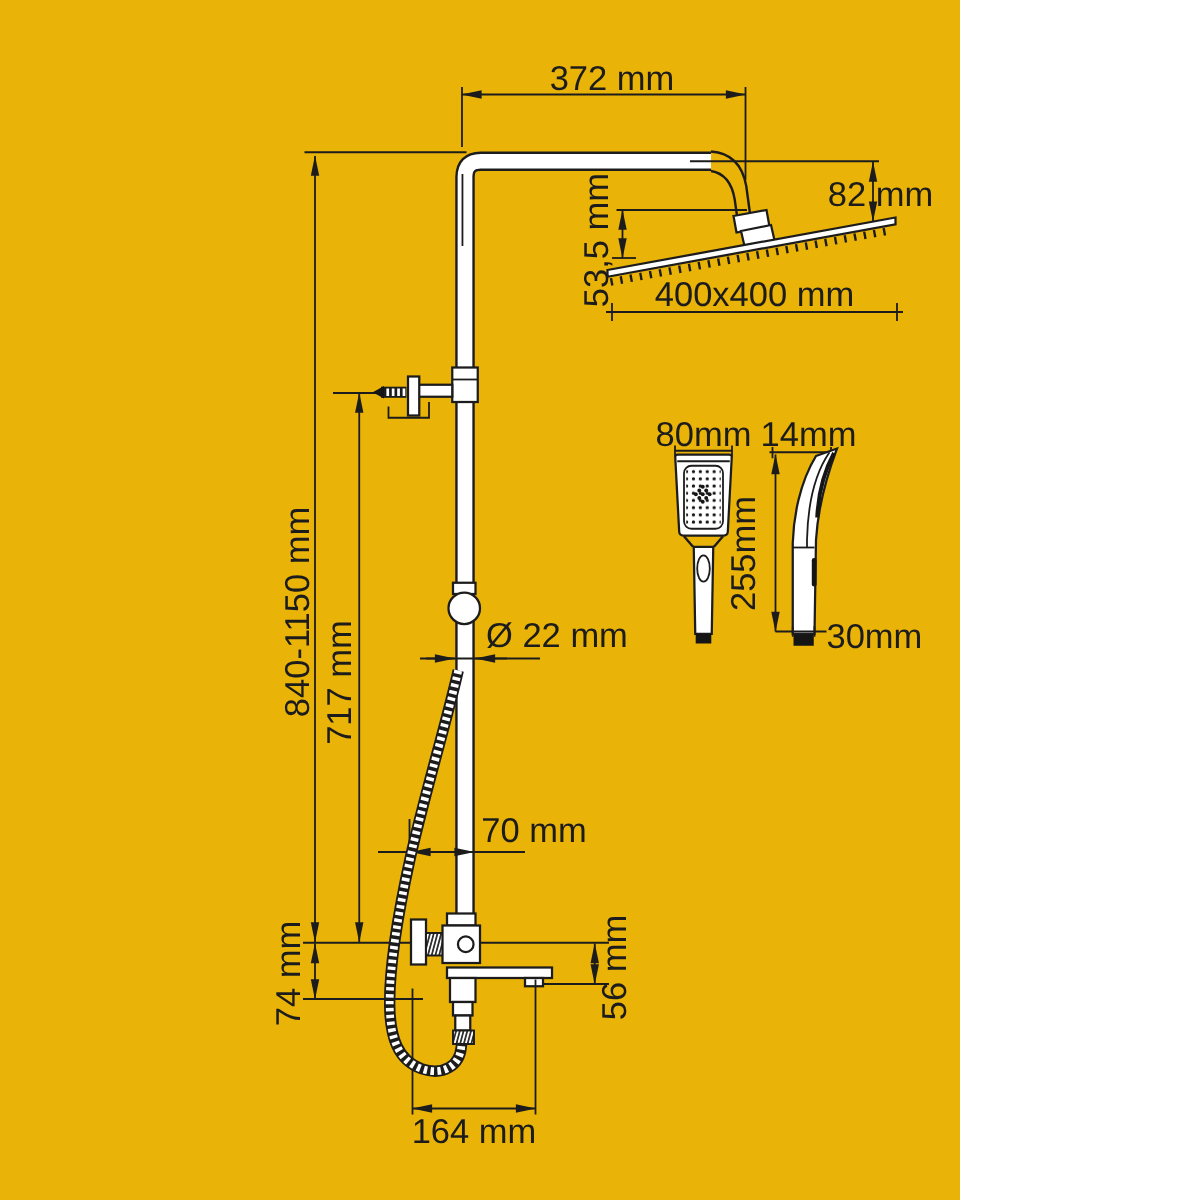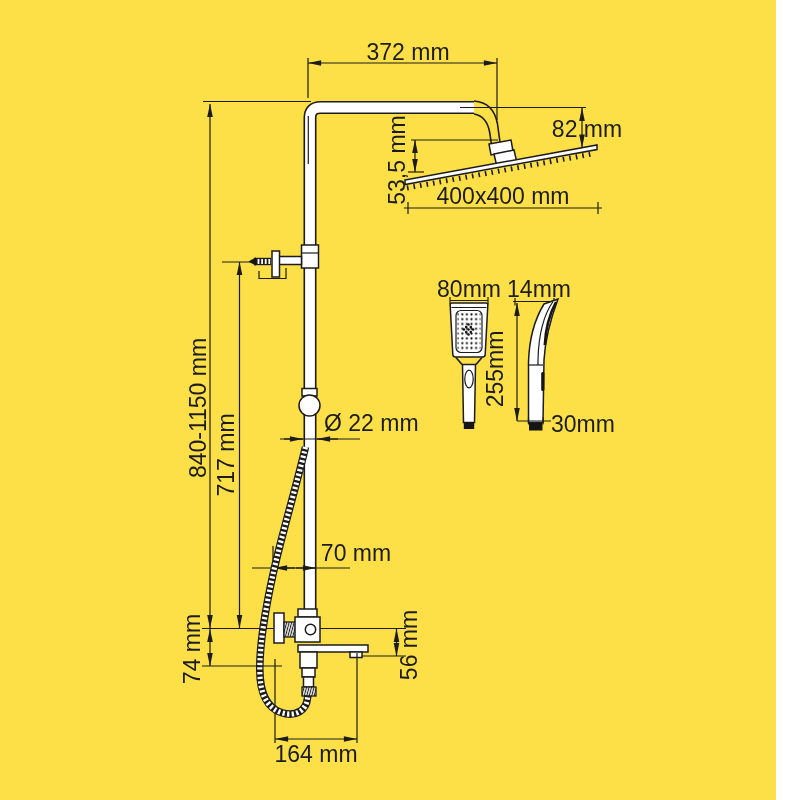--- a/index.html
+++ b/index.html
@@ -1,16 +1,16 @@
 <!DOCTYPE html>
 <html><head>
 <meta charset="utf-8">
 <style>
   html,body{margin:0;padding:0;background:#ffffff;}
-  .stage{width:776px;height:800px;background:#fde047;position:relative;font-family:"Liberation Sans",sans-serif;}
+  .stage{width:640px;height:800px;background:#eab308;position:relative;font-family:"Liberation Sans",sans-serif;}
   svg text{fill:#1c1c1c;font-family:"Liberation Sans",sans-serif;font-size:23px;}
   .ln{stroke:#1c1c1c;stroke-width:1.6;fill:none;}
   .thin{stroke:#1c1c1c;stroke-width:1.2;fill:none;}
   .dim{stroke:#1c1c1c;stroke-width:1.2;fill:none;}
   .wf{fill:#ffffff;stroke:#1c1c1c;stroke-width:1.5;}
   .bk{fill:#151515;stroke:none;}
   .tube-b{stroke:#1c1c1c;stroke-width:13;fill:none;}
   .tube-w{stroke:#ffffff;stroke-width:9.8;fill:none;}
   .hose-b{stroke:#1c1c1c;stroke-width:7.6;fill:none;}
   .hose-w{stroke:#ffffff;stroke-width:5.2;fill:none;stroke-dasharray:2.3 2.3;}

